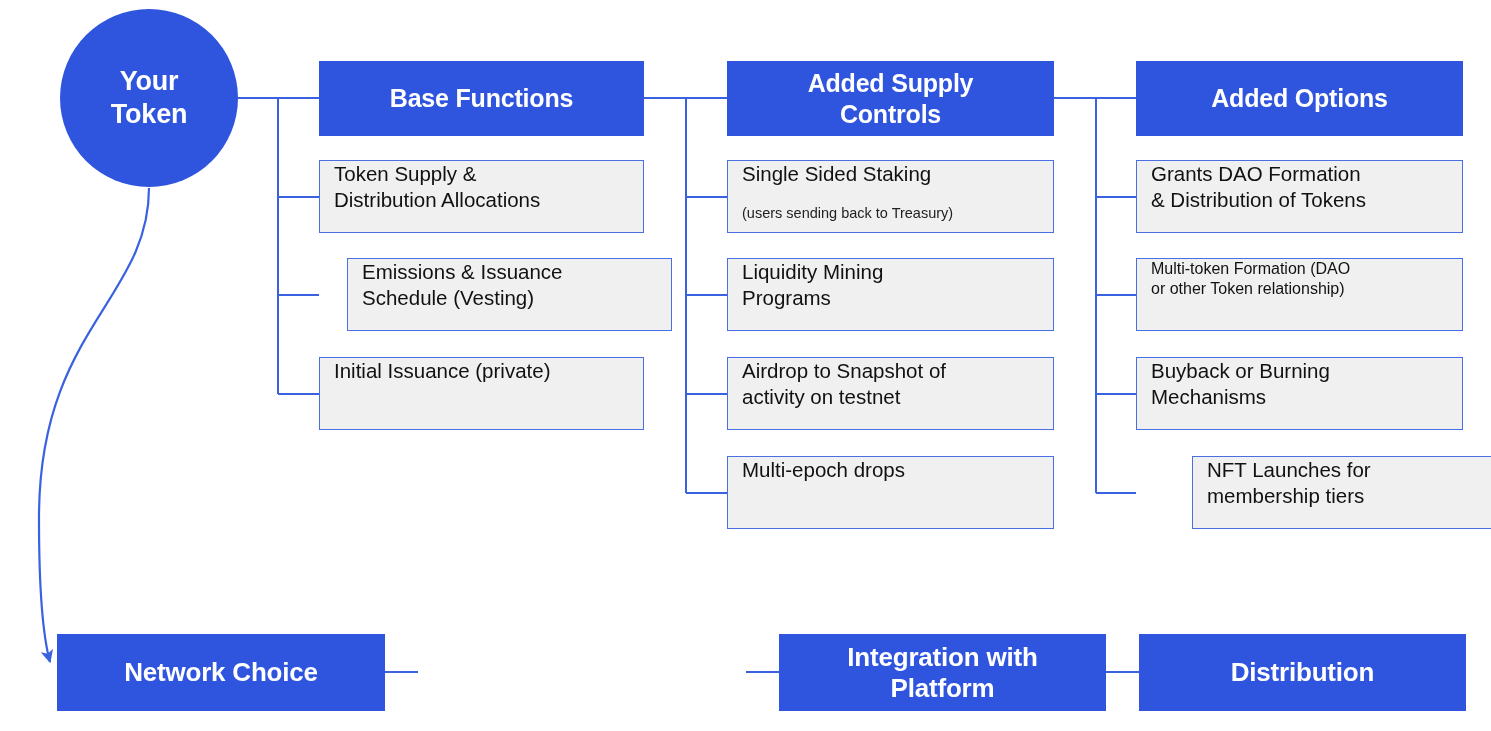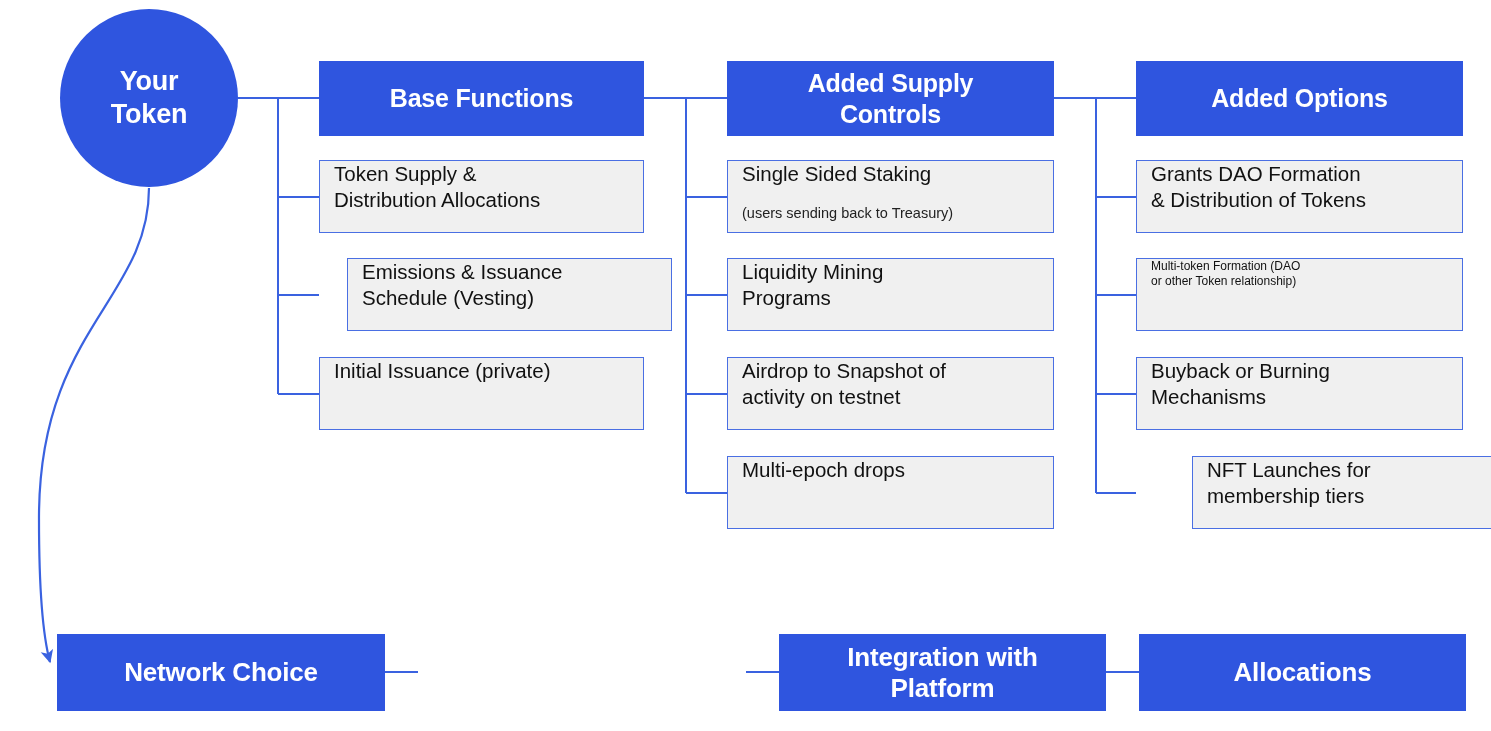--- a/index.html
+++ b/index.html
@@ -81,21 +81,21 @@
     z-index: 2;
     padding: 0 14px;
   }
   .leaf .leaf-label {
     color: #111111;
     font-size: 20.5px;
     line-height: 1.28;
     text-align: left;
   }
   .leaf .leaf-label.small {
-    font-size: 12px;
+    font-size: 16px;
   }
   .leaf .leaf-sub {
     color: #222222;
     font-size: 14.5px;
     line-height: 1.2;
     text-align: left;
     margin-top: 18px;
   }
 
   
@@ -221,16 +221,16 @@
     <div class="leaf-label">NFT Launches for<br>membership tiers</div>
   </div>
 
   <div class="step" style="left:57px; top:634px; width:328px; height:77px;align-items:center;">
     <div class="step-label">Network Choice</div>
   </div>
   <div class="step" style="left:779px; top:634px; width:327px; height:77px;">
     <div class="step-label">Integration with<br>Platform</div>
   </div>
   <div class="step" style="left:1139px; top:634px; width:327px; height:77px;">
-    <div class="step-label">Allocations</div>
+    <div class="step-label">Distribution</div>
   </div>
 
 </div>
 
 </body></html>

